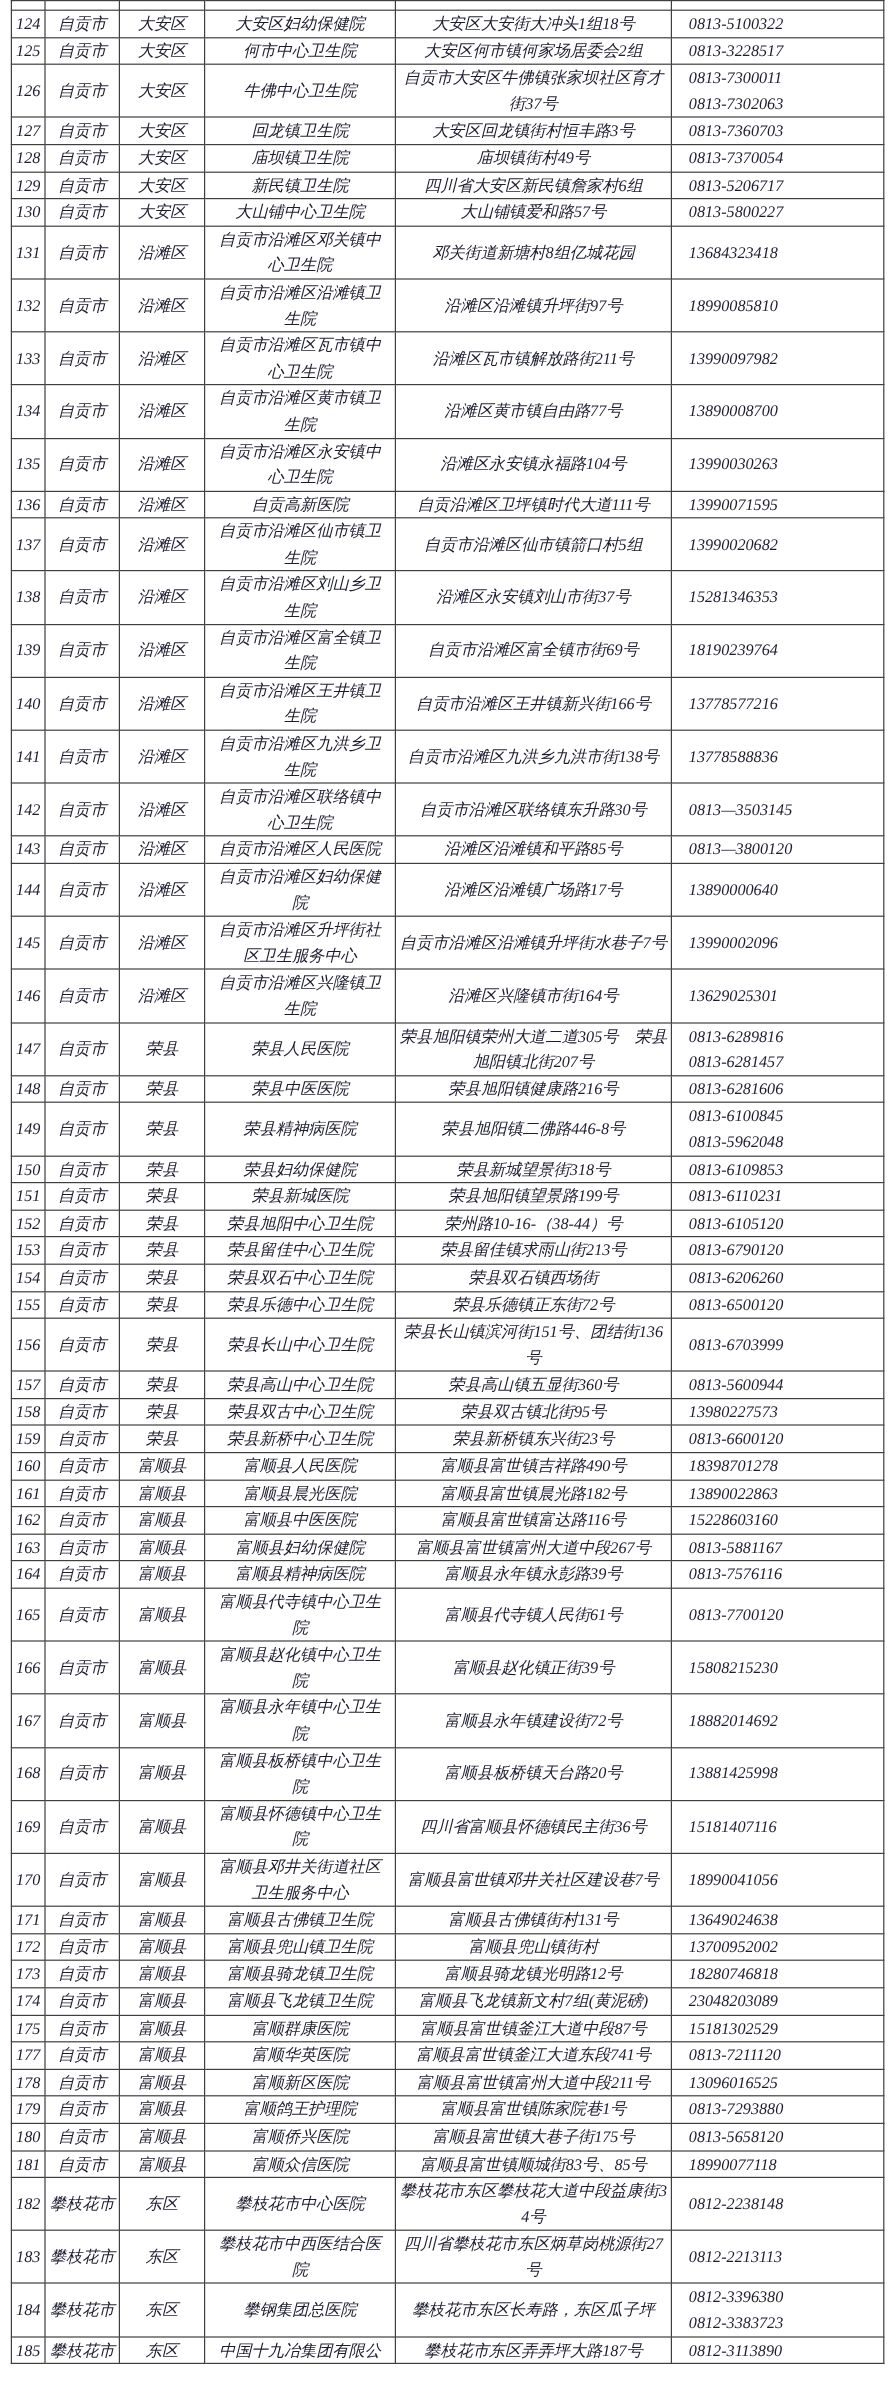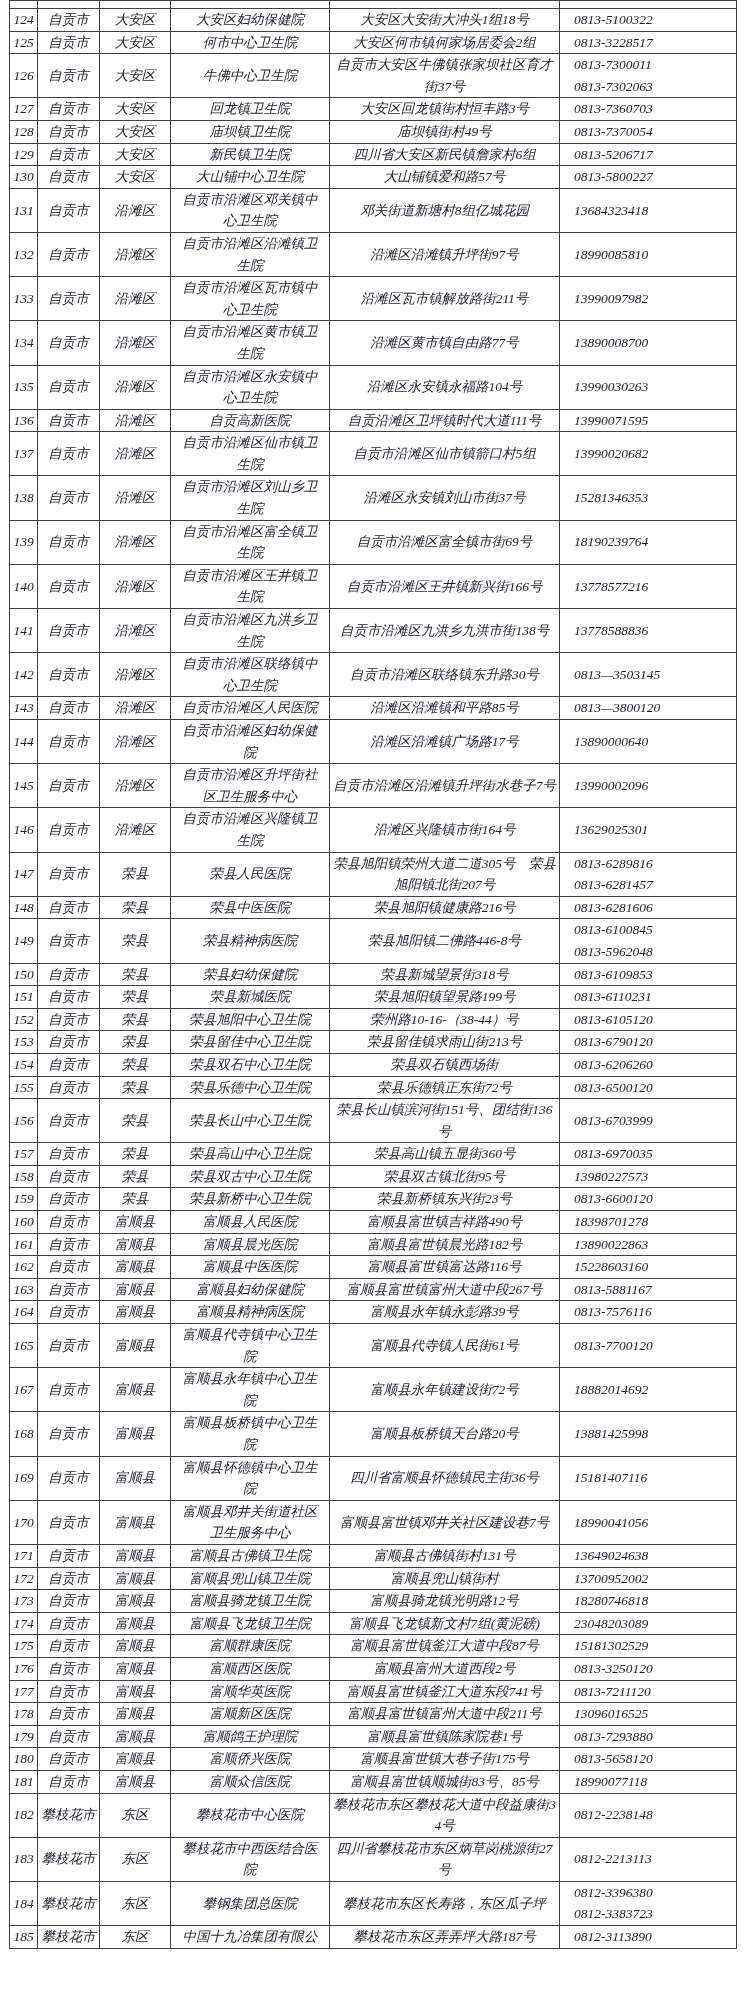--- a/index.html
+++ b/index.html
@@ -368,21 +368,21 @@
     <td class="cell-address">荣县长山镇滨河街151号、团结街136号</td>
     <td class="cell-phone">0813-6703999</td>
   </tr>
 
   <tr>
     <td class="cell-no">157</td>
     <td class="cell-city">自贡市</td>
     <td class="cell-district">荣县</td>
     <td class="cell-name">荣县高山中心卫生院</td>
     <td class="cell-address">荣县高山镇五显街360号</td>
-    <td class="cell-phone">0813-6970035</td>
+    <td class="cell-phone">0813-5600944</td>
   </tr>
 
   <tr>
     <td class="cell-no">158</td>
     <td class="cell-city">自贡市</td>
     <td class="cell-district">荣县</td>
     <td class="cell-name">荣县双古中心卫生院</td>
     <td class="cell-address">荣县双古镇北街95号</td>
     <td class="cell-phone">13980227573</td>
   </tr>
@@ -443,20 +443,28 @@
 
   <tr>
     <td class="cell-no">165</td>
     <td class="cell-city">自贡市</td>
     <td class="cell-district">富顺县</td>
     <td class="cell-name">富顺县代寺镇中心卫生院</td>
     <td class="cell-address">富顺县代寺镇人民街61号</td>
     <td class="cell-phone">0813-7700120</td>
   </tr>
 
+  <tr>
+    <td class="cell-no">166</td>
+    <td class="cell-city">自贡市</td>
+    <td class="cell-district">富顺县</td>
+    <td class="cell-name">富顺县赵化镇中心卫生院</td>
+    <td class="cell-address">富顺县赵化镇正街39号</td>
+    <td class="cell-phone">15808215230</td>
+  </tr>
 
   <tr>
     <td class="cell-no">167</td>
     <td class="cell-city">自贡市</td>
     <td class="cell-district">富顺县</td>
     <td class="cell-name">富顺县永年镇中心卫生院</td>
     <td class="cell-address">富顺县永年镇建设街72号</td>
     <td class="cell-phone">18882014692</td>
   </tr>
 
@@ -525,28 +533,20 @@
 
   <tr>
     <td class="cell-no">175</td>
     <td class="cell-city">自贡市</td>
     <td class="cell-district">富顺县</td>
     <td class="cell-name">富顺群康医院</td>
     <td class="cell-address">富顺县富世镇釜江大道中段87号</td>
     <td class="cell-phone">15181302529</td>
   </tr>
 
-  <tr>
-    <td class="cell-no">176</td>
-    <td class="cell-city">自贡市</td>
-    <td class="cell-district">富顺县</td>
-    <td class="cell-name">富顺西区医院</td>
-    <td class="cell-address">富顺县富州大道西段2号</td>
-    <td class="cell-phone">0813-3250120</td>
-  </tr>
 
   <tr>
     <td class="cell-no">177</td>
     <td class="cell-city">自贡市</td>
     <td class="cell-district">富顺县</td>
     <td class="cell-name">富顺华英医院</td>
     <td class="cell-address">富顺县富世镇釜江大道东段741号</td>
     <td class="cell-phone">0813-7211120</td>
   </tr>
 

